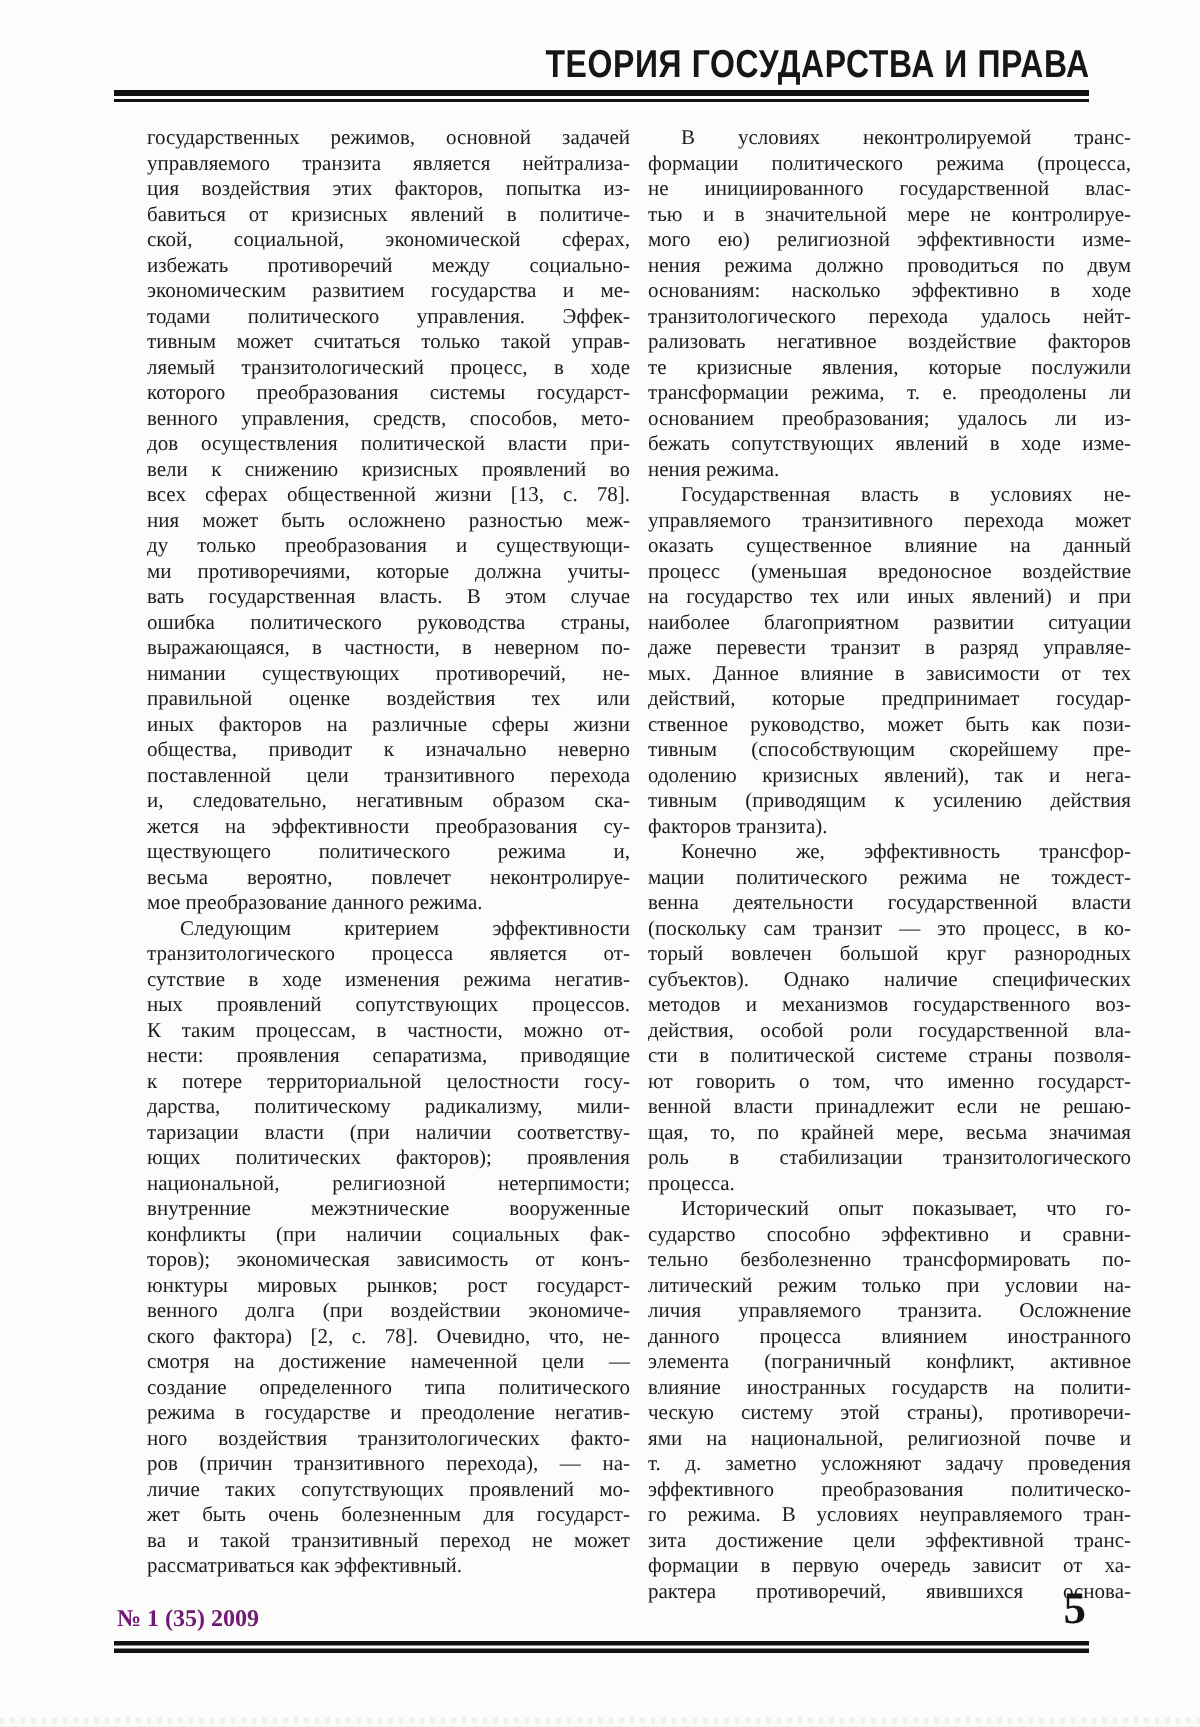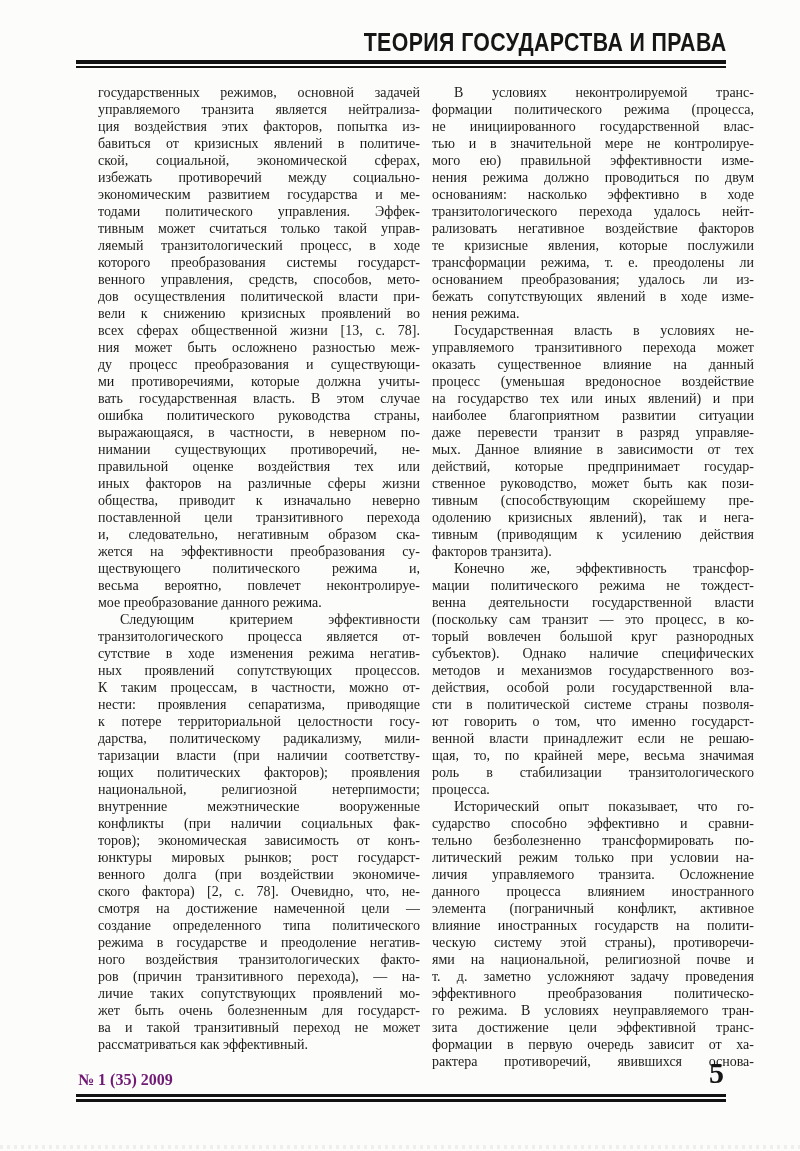--- a/index.html
+++ b/index.html
@@ -120,21 +120,21 @@
         <div class="line">тивным может считаться только такой управ-</div>
         <div class="line">ляемый транзитологический процесс, в ходе</div>
         <div class="line">которого преобразования системы государст-</div>
         <div class="line">венного управления, средств, способов, мето-</div>
         <div class="line">дов осуществления политической власти при-</div>
         <div class="line">вели к снижению кризисных проявлений во</div>
         <div class="line">всех сферах общественной жизни [13, с. 78].</div>
       </div>
       <div>
         <div class="line">ния может быть осложнено разностью меж-</div>
-        <div class="line">ду процесс преобразования и существующи-</div>
+        <div class="line">ду только преобразования и существующи-</div>
         <div class="line">ми противоречиями, которые должна учиты-</div>
         <div class="line">вать государственная власть. В этом случае</div>
         <div class="line">ошибка политического руководства страны,</div>
         <div class="line">выражающаяся, в частности, в неверном по-</div>
         <div class="line">нимании существующих противоречий, не-</div>
         <div class="line">правильной оценке воздействия тех или</div>
         <div class="line">иных факторов на различные сферы жизни</div>
         <div class="line">общества, приводит к изначально неверно</div>
         <div class="line">поставленной цели транзитивного перехода</div>
         <div class="line">и, следовательно, негативным образом ска-</div>
@@ -172,21 +172,21 @@
         <div class="line last">рассматриваться как эффективный.</div>
       </div>
     </div>
 
   <div class="column column-right">
       <div>
         <div class="line indent">В условиях неконтролируемой транс-</div>
         <div class="line">формации политического режима (процесса,</div>
         <div class="line">не инициированного государственной влас-</div>
         <div class="line">тью и в значительной мере не контролируе-</div>
-        <div class="line">мого ею) правильной эффективности изме-</div>
+        <div class="line">мого ею) религиозной эффективности изме-</div>
         <div class="line">нения режима должно проводиться по двум</div>
         <div class="line">основаниям: насколько эффективно в ходе</div>
         <div class="line">транзитологического перехода удалось нейт-</div>
         <div class="line">рализовать негативное воздействие факторов</div>
         <div class="line">те кризисные явления, которые послужили</div>
         <div class="line">трансформации режима, т. е. преодолены ли</div>
         <div class="line">основанием преобразования; удалось ли из-</div>
         <div class="line">бежать сопутствующих явлений в ходе изме-</div>
         <div class="line last">нения режима.</div>
       </div>

